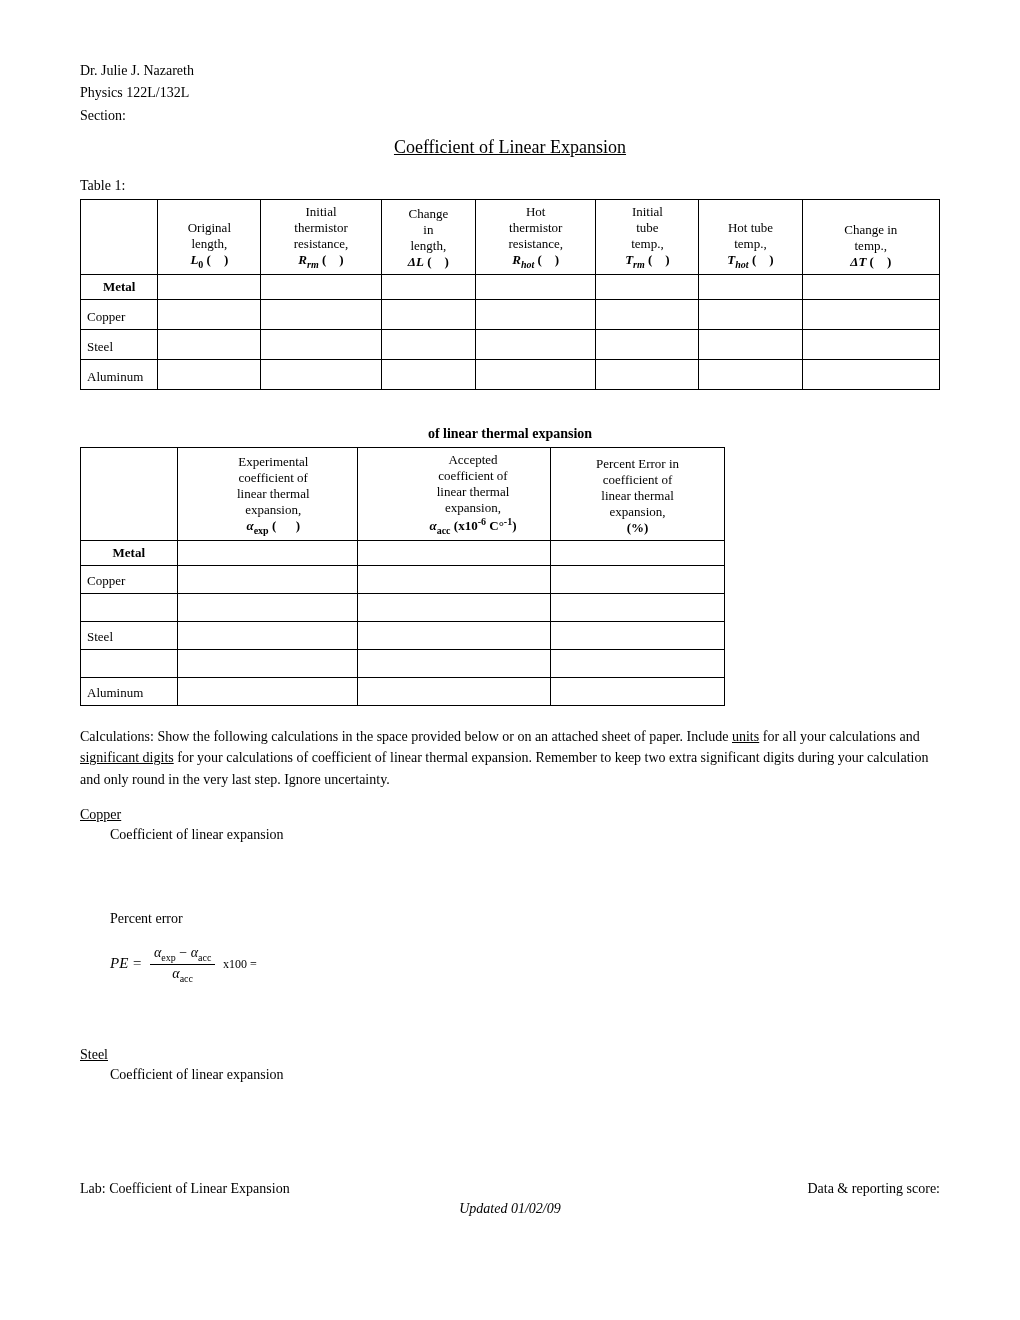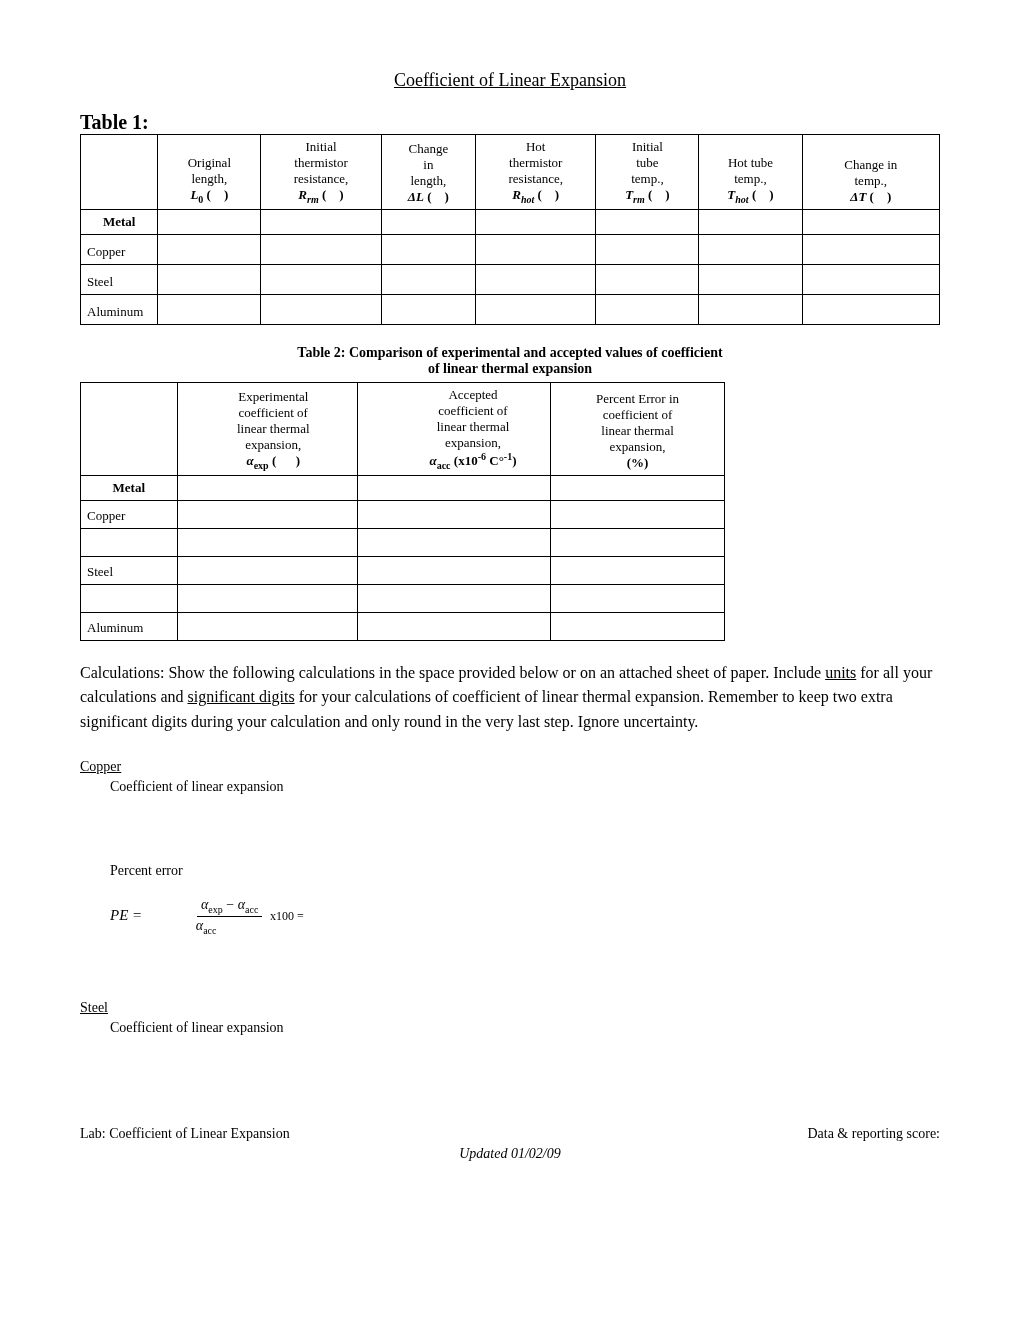--- a/index.html
+++ b/index.html
@@ -21,22 +21,23 @@
       line-height: 1.6;
     }
     .page-title {
       text-align: center;
       font-size: 18px;
       text-decoration: underline;
       margin-bottom: 20px;
       font-weight: normal;
     }
     .table-label {
-      font-weight: bold;
-      font-size: 20px;
+      font-weight: normal;
+      margin-bottom: 5px;
+      font-size: 14px;
     }
     table {
       border-collapse: collapse;
       width: 100%;
       margin-bottom: 20px;
     }
     table td, table th {
       border: 1px solid #000;
       padding: 4px 6px;
       text-align: center;
@@ -52,23 +53,23 @@
     }
     .table2-title {
       font-weight: bold;
       text-align: center;
       margin-bottom: 5px;
       font-size: 14px;
     }
     .bold { font-weight: normal; }
     .underline { text-decoration: underline; }
     .section-paragraph {
-      margin-bottom: 24px;
+      margin-bottom: 16px;
       line-height: 1.55;
-      font-size: 16px;
+      font-size: 14px;
     }
     .subsection-label {
       text-decoration: underline;
       font-size: 14px;
       margin-bottom: 4px;
       margin-top: 16px;
     }
     .subsection-content {
       margin-left: 30px;
       font-size: 14px;
@@ -83,21 +84,20 @@
       flex-direction: column;
       align-items: center;
       vertical-align: middle;
       margin: 0 4px;
     }
     .formula-fraction .numerator {
       border-bottom: 1px solid #000;
       padding: 0 4px 1px 4px;
       text-align: center;
       font-size: 14px;
-      margin-left: 47px;
     }
     .formula-fraction .denominator {
       padding: 1px 4px 0 4px;
       text-align: center;
       font-size: 14px;
     }
     .footer-center {
       text-align: center;
       font-style: italic;
       font-size: 14px;
@@ -109,20 +109,25 @@
       font-weight: bold;
       text-align: center;
       vertical-align: bottom;
     }
     .left-align { text-align: left; }
   </style>
 </head>
 <body>
 
 <div class="header-info">
+  <div class="header-right">
+    <div>Dr. Julie J. Nazareth</div>
+    <div>Physics 122L/132L</div>
+    <div>Section:</div>
+  </div>
 </div>
 
 <div class="page-title">Coefficient of Linear Expansion</div>
 
 <div class="table-label">Table 1:</div>
 
 <table>
   <thead>
     <tr class="header-row">
       <th style="width:9%;"></th>
@@ -194,21 +199,21 @@
       <td></td>
       <td></td>
       <td></td>
       <td></td>
       <td></td>
     </tr>
   </tbody>
 </table>
 
 <div class="table2-title">
-  <span>Table 2:  Comparison of experimental and accepted values of coefficient</span><br>
+  <br>
   <span>of linear thermal expansion</span>
 </div>
 
 <table style="width:75%; margin-left:0;">
   <thead>
     <tr class="header-row">
       <th style="width:15%;"></th>
       <th style="width:28%;padding-left:18px;">
         <span class="bold">Experimental<br>coefficient of<br>linear thermal<br>expansion,</span><br>
         <span style="font-style:italic;">α</span><sub>exp</sub> (&nbsp;&nbsp;&nbsp;&nbsp;&nbsp;&nbsp;)
@@ -287,17 +292,17 @@
   <span style="font-size:12px;text-align:center;">x100 =</span>
 </div>
 
 <div style="height: 30px;"></div>
 
 <div class="subsection-label">Steel</div>
 <div class="subsection-content">Coefficient of linear expansion</div>
 
 <div style="height: 80px;"></div>
 
-<div style="display:flex; justify-content:space-between; margin-top:2px;">
+<div style="display:flex; justify-content:space-between; margin-top:10px;">
   <div>Lab:  Coefficient of Linear Expansion</div>
   <div>Data &amp; reporting score:</div>
 </div>
 <div class="footer-center">Updated 01/02/09</div>
 
 </body></html>

